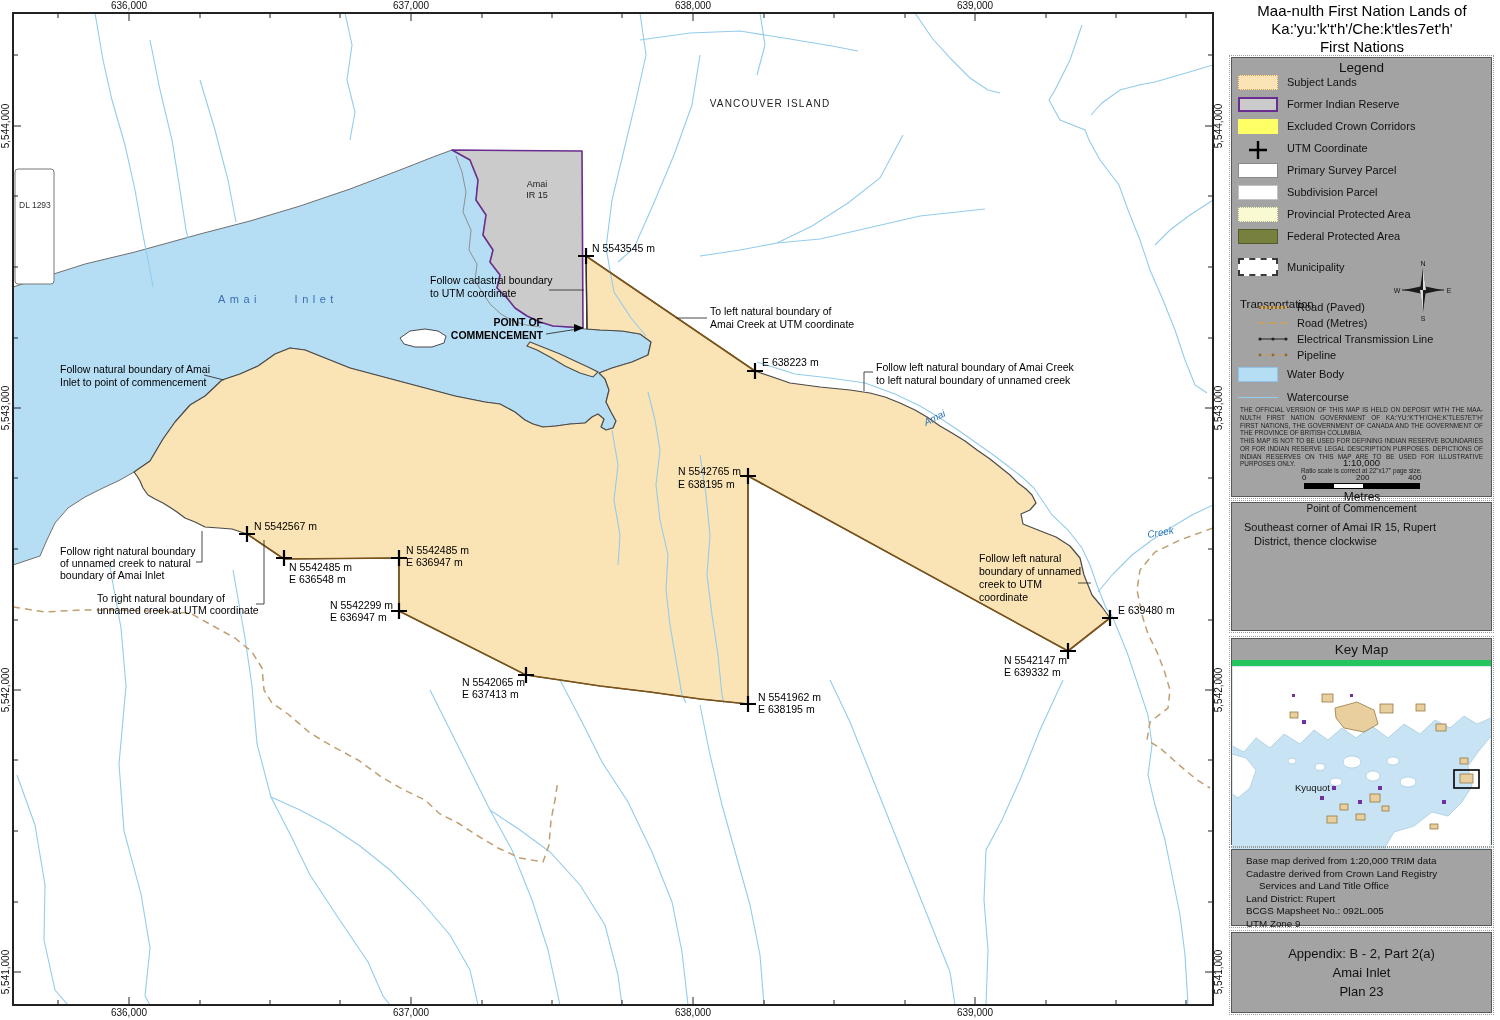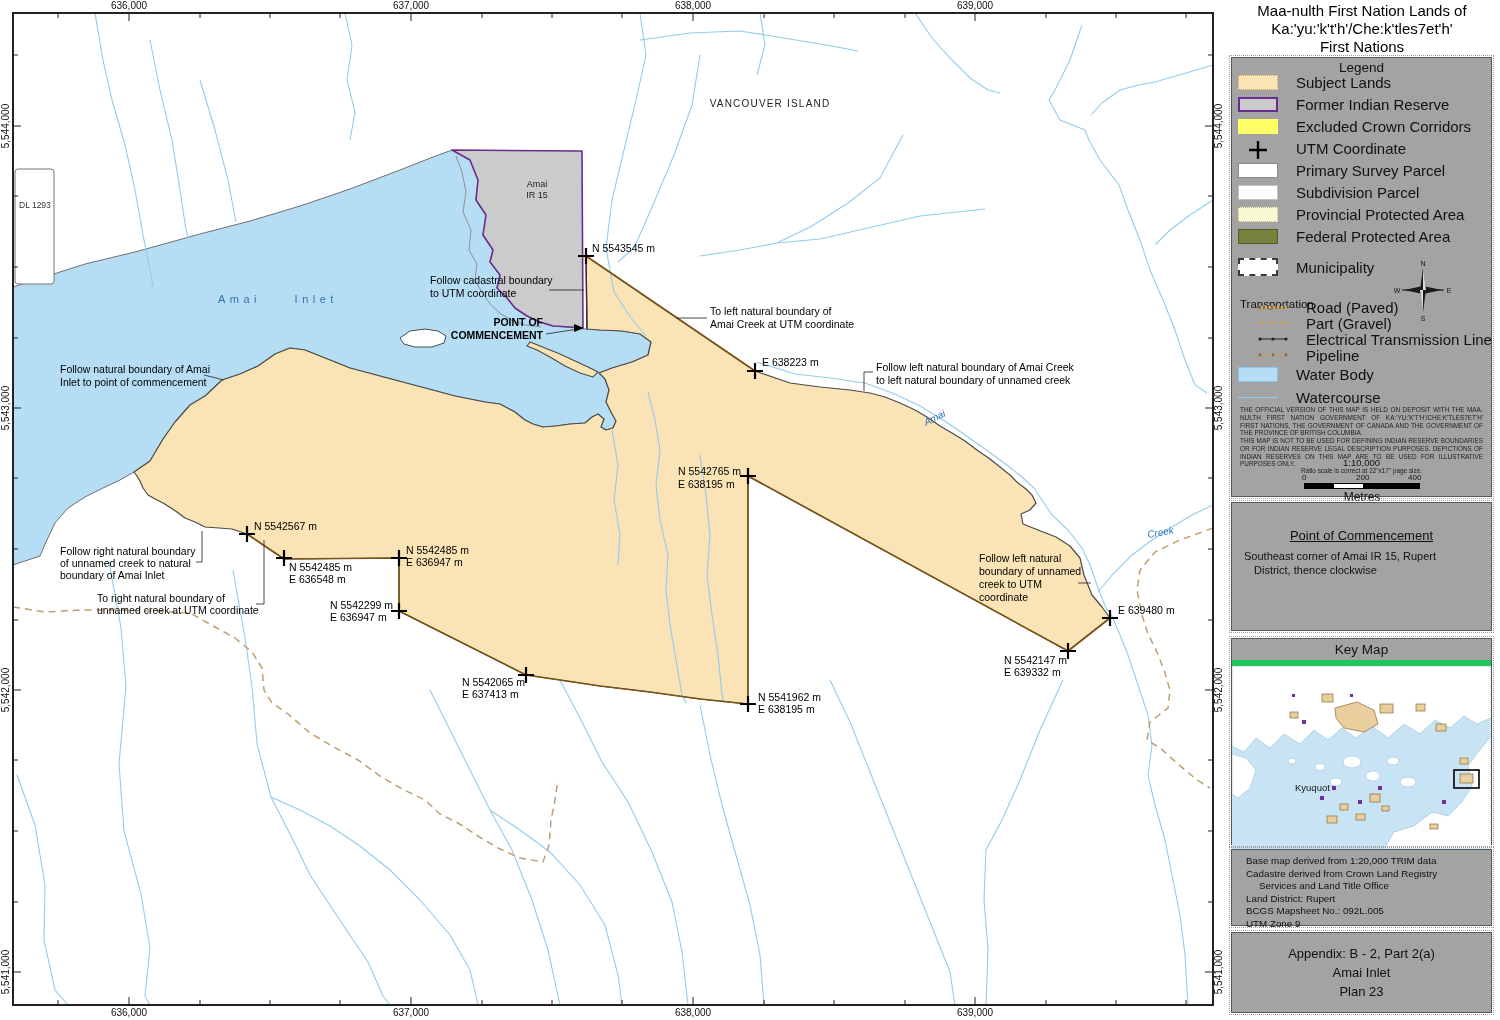--- a/index.html
+++ b/index.html
@@ -5,21 +5,21 @@
   html,body{margin:0;padding:0;background:#fff;}
   body{font-family:"Liberation Sans", sans-serif; color:#111;}
   #sheet{position:relative;width:1500px;height:1020px;background:#fff;overflow:hidden;}
   svg text{font-family:"Liberation Sans", sans-serif;}
   .box{position:absolute;background:#a3a3a3;border:1px solid #55585a;outline:1px dotted #9a9a9a;outline-offset:1px;box-sizing:border-box;}
   .panel-title{position:absolute;left:1236px;top:2px;width:252px;text-align:center;font-size:15px;line-height:18px;color:#000;}
   
   .lg-title{position:absolute;top:2px;left:0;right:0;text-align:center;font-size:13.5px;}
   .lg-row{position:absolute;left:6px;display:flex;align-items:center;height:22px;}
   .lg-sw{width:40px;height:15px;box-sizing:border-box;flex:0 0 auto;}
-  .lg-lab{margin-left:18px;font-size:15px;white-space:nowrap;}
+  .lg-lab{margin-left:9px;font-size:11px;white-space:nowrap;}
   .sw-subject{background:#FAE3B4;border:1px dotted #C9A25E;}
   .sw-reserve{background:#CBCBCB;border:2px solid #6A2D8F;}
   .sw-excluded{background:#FFFF66;}
   .sw-primary{background:#fff;border:1px solid #8a8a8a;}
   .sw-subdivision{background:#fff;border:1px solid #c2c2c2;}
   .sw-provincial{background:#FAFAD2;border:1px dotted #b5b58d;}
   .sw-federal{background:#78803D;border:1px solid #55592c;}
   .sw-municipality{background:#fff;border:2px dashed #3a3a3a;}
   .lg-trans-head{position:absolute;left:8px;font-size:11.5px;}
   .lg-trow{position:absolute;left:26px;display:flex;align-items:center;height:16px;}
@@ -31,21 +31,21 @@
   .lg-disc{position:absolute;left:8px;right:8px;font-size:6.4px;line-height:1.22;text-align:justify;color:#222;}
   .lg-ratio{position:absolute;left:0;right:0;text-align:center;font-size:9.5px;}
   .lg-note{position:absolute;left:0;right:0;text-align:center;font-size:6.4px;color:#222;}
   .lg-sb{position:absolute;left:72px;width:116px;}
   .sb-labels{position:relative;height:9px;font-size:8px;}
   .sb-0{position:absolute;left:-2px;top:0;} .sb-200{position:absolute;left:52px;top:0;} .sb-400{position:absolute;left:104px;top:0;}
   .sb-bar{margin-top:1px;height:4px;border:1px solid #000;display:flex;}
   .sb-seg{height:100%;}
   .sb-unit{text-align:center;font-size:12px;margin-top:1px;}
   
-  .poc-title{text-align:center;font-size:13px;margin-top:25px;text-decoration:underline;}
+  .poc-title{text-align:center;font-size:10px;margin-top:0;}
   .poc-body{font-size:11px;line-height:14px;padding:6px 12px 0 12px;}
   .poc-ind{padding-left:10px;}
   .km-head{height:21px;border-bottom:6px solid #22c55e;text-align:center;font-size:13.5px;line-height:21px;}
   .base-body{font-size:9.8px;line-height:12.6px;padding:5px 10px 0 14px;}
   .base-ind{padding-left:13px;}
   .apx-body{text-align:center;font-size:13px;line-height:19px;padding-top:11px;}
 </style>
 </head>
 <body>
 
@@ -280,21 +280,21 @@
     <div class="lg-trow" style="top:241px;">
         <span class="lg-glyph">
           <span class="gl-paved"></span>
         </span>
         <span class="lg-lab">Road (Paved)</span>
       </div>
     <div class="lg-trow" style="top:257px;">
         <span class="lg-glyph">
           <span class="gl-gravel"></span>
         </span>
-        <span class="lg-lab">Part (Gravel)</span>
+        <span class="lg-lab">Road (Metres)</span>
       </div>
     <div class="lg-trow" style="top:273px;">
         <span class="lg-glyph">
           <svg width="30" height="8">
             <line x1="1" y1="4" x2="29" y2="4" stroke="#222" stroke-width="1"></line>
             <circle cx="2" cy="4" r="1.6" fill="#222"></circle>
             <circle cx="15" cy="4" r="1.6" fill="#222"></circle>
             <circle cx="28" cy="4" r="1.6" fill="#222"></circle>
           </svg>
         </span>

